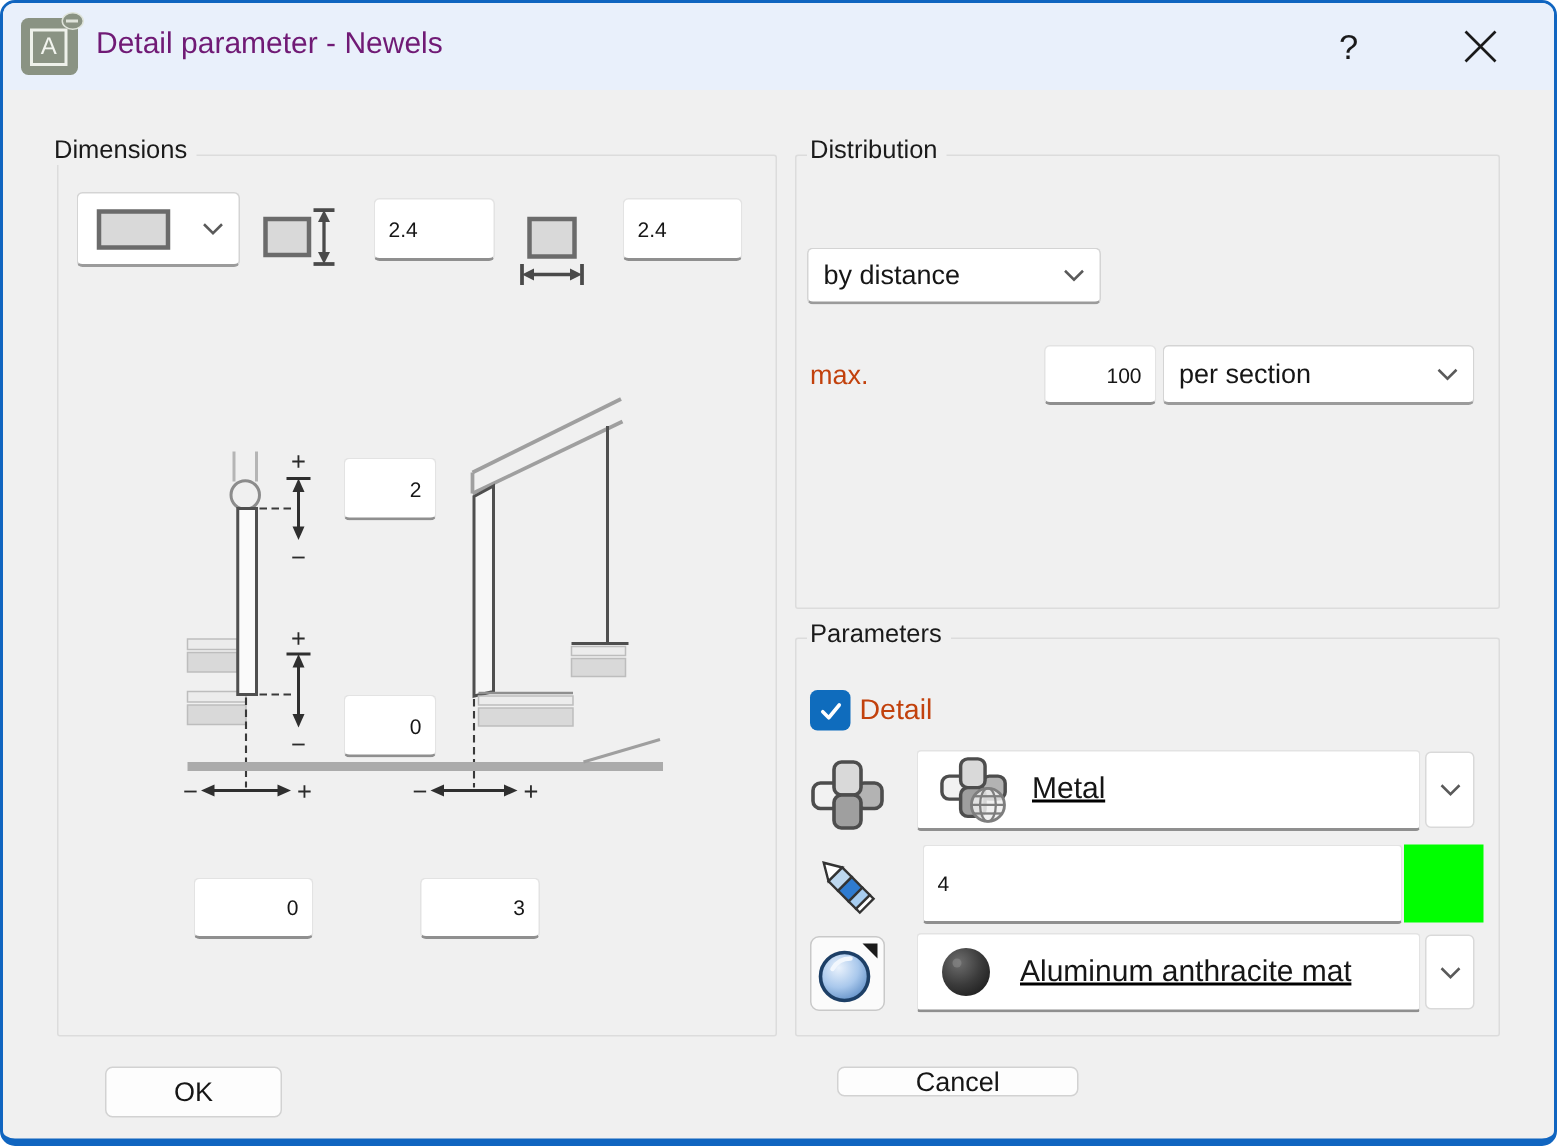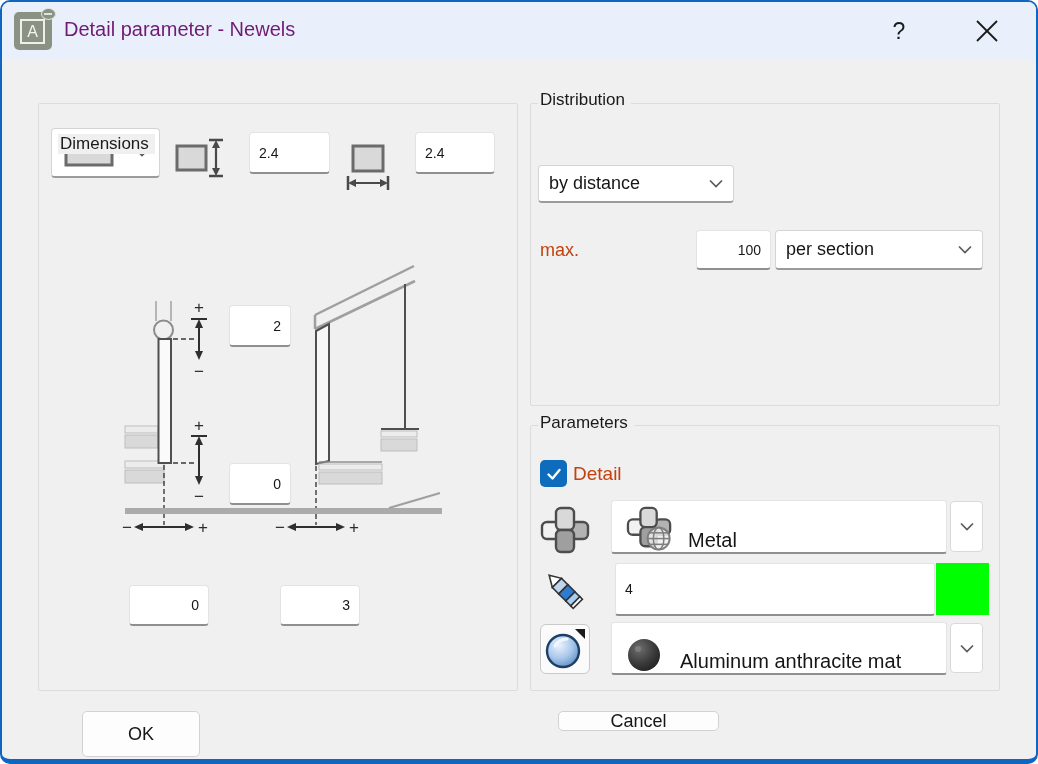--- a/index.html
+++ b/index.html
@@ -67,21 +67,21 @@
     display:flex; align-items:center; justify-content:center;
   }
   .btn {
     position:absolute; background:#fdfdfd; border:1px solid #d2d2d2; border-radius:5px;
     font-family:"Liberation Sans", sans-serif; font-size:18px; color:#161616;
     display:flex; align-items:center; justify-content:center;
   }
   .field {
     position:absolute; background:#fff;
     border:1px solid #e3e3e3; border-bottom:2px solid #8f8f8f; border-radius:3px;
-    display:flex; align-items:flex-end; overflow:hidden;
+    display:flex; align-items:center; overflow:hidden;text-decoration:underline;
   }
   .field .f-text { font-size:20px; color:#161616; white-space:nowrap; overflow:hidden; }
   .icon-box { position:absolute; display:flex; align-items:center; justify-content:center; }
   .checkbox {
     position:absolute; width:27px; height:27px; border-radius:5px;
     background:#0f6cbd; display:flex; align-items:center; justify-content:center;
   }
   .label-text { position:absolute; font-size:19px; color:#c2410c; white-space:nowrap; }
   .swatch { position:absolute; background:#00ff00; }
   .tool-btn {
@@ -105,21 +105,21 @@
     </div>
     <div class="close-btn">
       <svg width="26" height="26" viewBox="0 0 26 26">
         <line x1="3" y1="3" x2="23" y2="23" stroke="#1a1a1a" stroke-width="1.8"></line>
         <line x1="23" y1="3" x2="3" y2="23" stroke="#1a1a1a" stroke-width="1.8"></line>
       </svg>
     </div>
   </div>
 
   <div class="group" style="left:36px; top:101px; width:480px; height:588px;"></div>
-  <div class="group-label" style="left:56px; top:88px;margin-top:44px;">Dimensions</div>
+  <div class="group-label" style="left:32px; top:88px;">Dimensions</div>
 
   <div class="cb" style="left:49px; top:126px; width:109px; height:50px;">
     <svg width="52" height="34" viewBox="0 0 52 34" style="margin-left:12px;">
       <rect x="2" y="5" width="46" height="24" fill="#d9d9d9" stroke="#6b6b6b" stroke-width="3"></rect>
     </svg>
     <svg class="chev" width="14" height="9" viewBox="0 0 14 9" style="margin-left:auto;">
       <polyline points="1,1.5 7,7.5 13,1.5" fill="none" stroke="#5a5a5a" stroke-width="1.7"></polyline>
     </svg>
   </div>
 
@@ -317,20 +317,20 @@
       <circle cx="12" cy="12" r="3" fill="#8a8a8a" fill-opacity="0.6"></circle>
     </svg>
     <span class="f-text" style="margin-left:18px;">Aluminum anthracite mat</span>
   </div>
   <div class="chev-btn" style="left:948px; top:621px; width:33px; height:50px;">
     <svg width="14" height="9" viewBox="0 0 14 9">
       <polyline points="1,1.5 7,7.5 13,1.5" fill="none" stroke="#5a5a5a" stroke-width="1.7"></polyline>
     </svg>
   </div>
 
-  <div class="btn" style="left:80px; top:709px; width:118px; height:46px;align-items:center;">
+  <div class="btn" style="left:68px; top:709px; width:118px; height:34px;align-items:center;">
     <span>OK</span>
   </div>
   <div class="btn" style="left:556px; top:709px; width:161px; height:20px;">
     <span>Cancel</span>
   </div>
 
 </div>
 
 </body></html>

